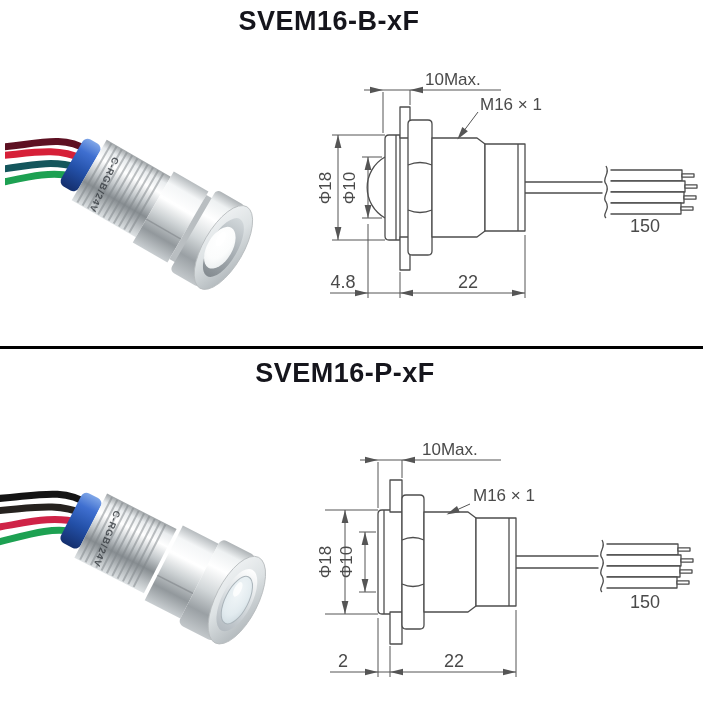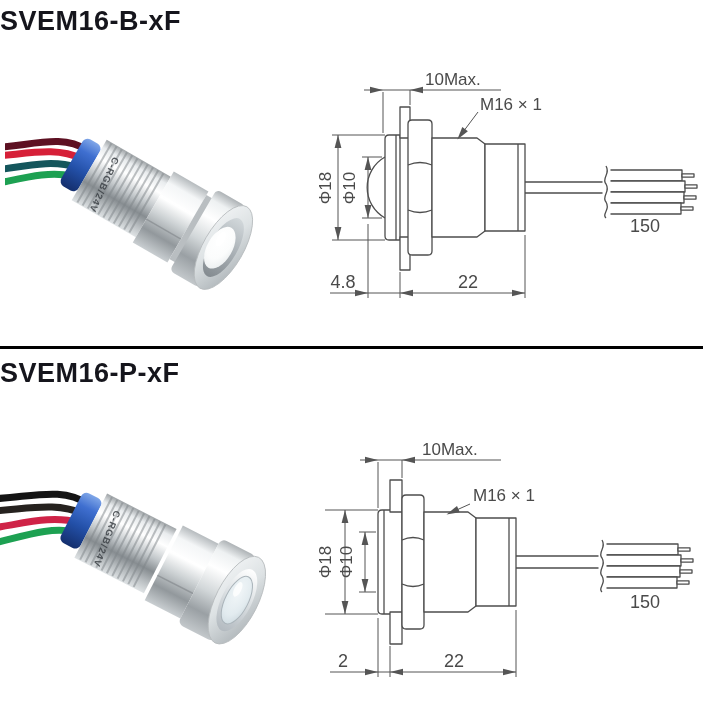--- a/index.html
+++ b/index.html
@@ -1,21 +1,21 @@
 <!DOCTYPE html>
 <html><head>
 <meta charset="utf-8">
 <style>
   html,body{margin:0;padding:0;background:#ffffff;}
   .sheet{position:relative;width:703px;height:703px;background:#fff;overflow:hidden;
          font-family:"Liberation Sans",sans-serif;}
-  .title{position:absolute;left:0;width:642px;text-align:left;
-         font-weight:800;font-size:27px;letter-spacing:.5px;color:#15151c;}
+  .title{position:absolute;left:0;width:642px;text-align:center;
+         font-weight:800;font-size:27px;letter-spacing:.5px;color:#15151c;padding-left:8px;}
   .title-b{top:6px;}
-  .title-p{top:358px;}
+  .title-p{top:358px;margin-left:16px;}
   .separator{position:absolute;left:0;top:346px;width:703px;height:3px;background:#000;}
   .photo{position:absolute;}
   .photo-b{left:5px;top:86px;}
   .photo-p{left:0px;top:424px;}
   .drawing{position:absolute;}
   .drawing-b{left:318px;top:58px;}
   .drawing-p{left:318px;top:428px;}
   svg .part{fill:#ffffff;stroke:#4d4d4d;stroke-width:1.3;stroke-linejoin:round;}
   svg .pline{fill:none;stroke:#4d4d4d;stroke-width:1.3;}
   svg .dim{fill:none;stroke:#555;stroke-width:1;}

